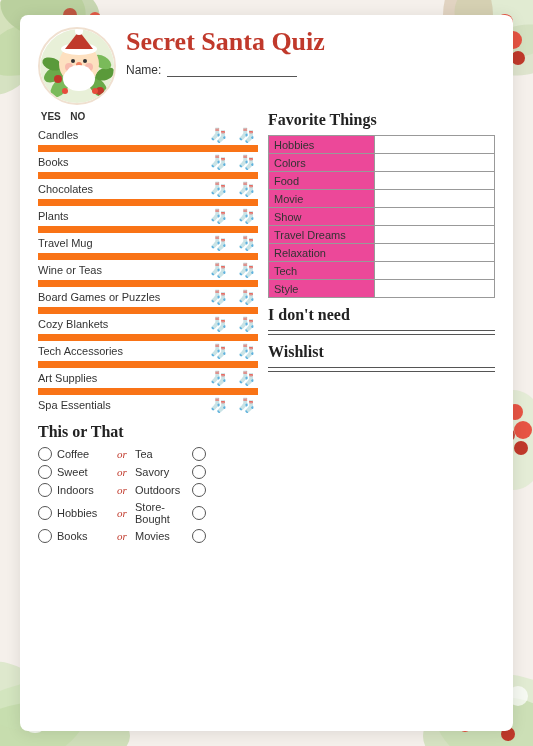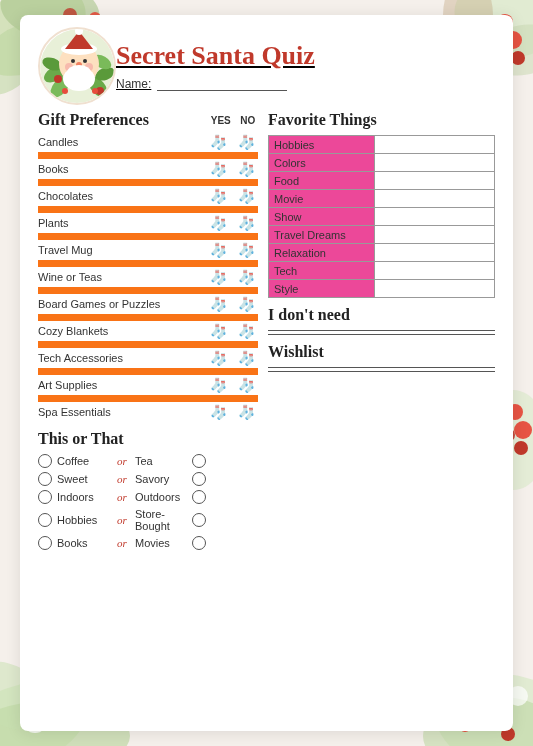--- a/index.html
+++ b/index.html
@@ -36,23 +36,22 @@
       box-shadow: 0 2px 15px rgba(0,0,0,0.1);
     }
 
     .card-inner {
       padding: 12px 18px 12px 18px;
     }
 
     
     .header {
       display: flex;
-      align-items: center;
       margin-bottom: 6px;
-      text-decoration: underline;
+      gap: 10px;
     }
 
     .header-right {
       flex: 1;
     }
 
     .title {
       font-size: 26px;
       font-weight: bold;
       color: #c0392b;
@@ -357,23 +356,20 @@
         </div>
       </div>
     </div>
 
     <div class="main-content">
 
       <div class="left-col">
 
         <div class="gift-preferences">
           <div class="gift-header">
-            <div class="gift-header-label">
-              <span class="section-title">Gift Preferences</span>
-            </div>
             <div class="yes-no-labels">
               <span>YES</span>
               <span>NO</span>
             </div>
           </div>
 
           <div id="gift-items-container">
 
           <div class="gift-item">
       <span class="gift-label">Candles</span>

